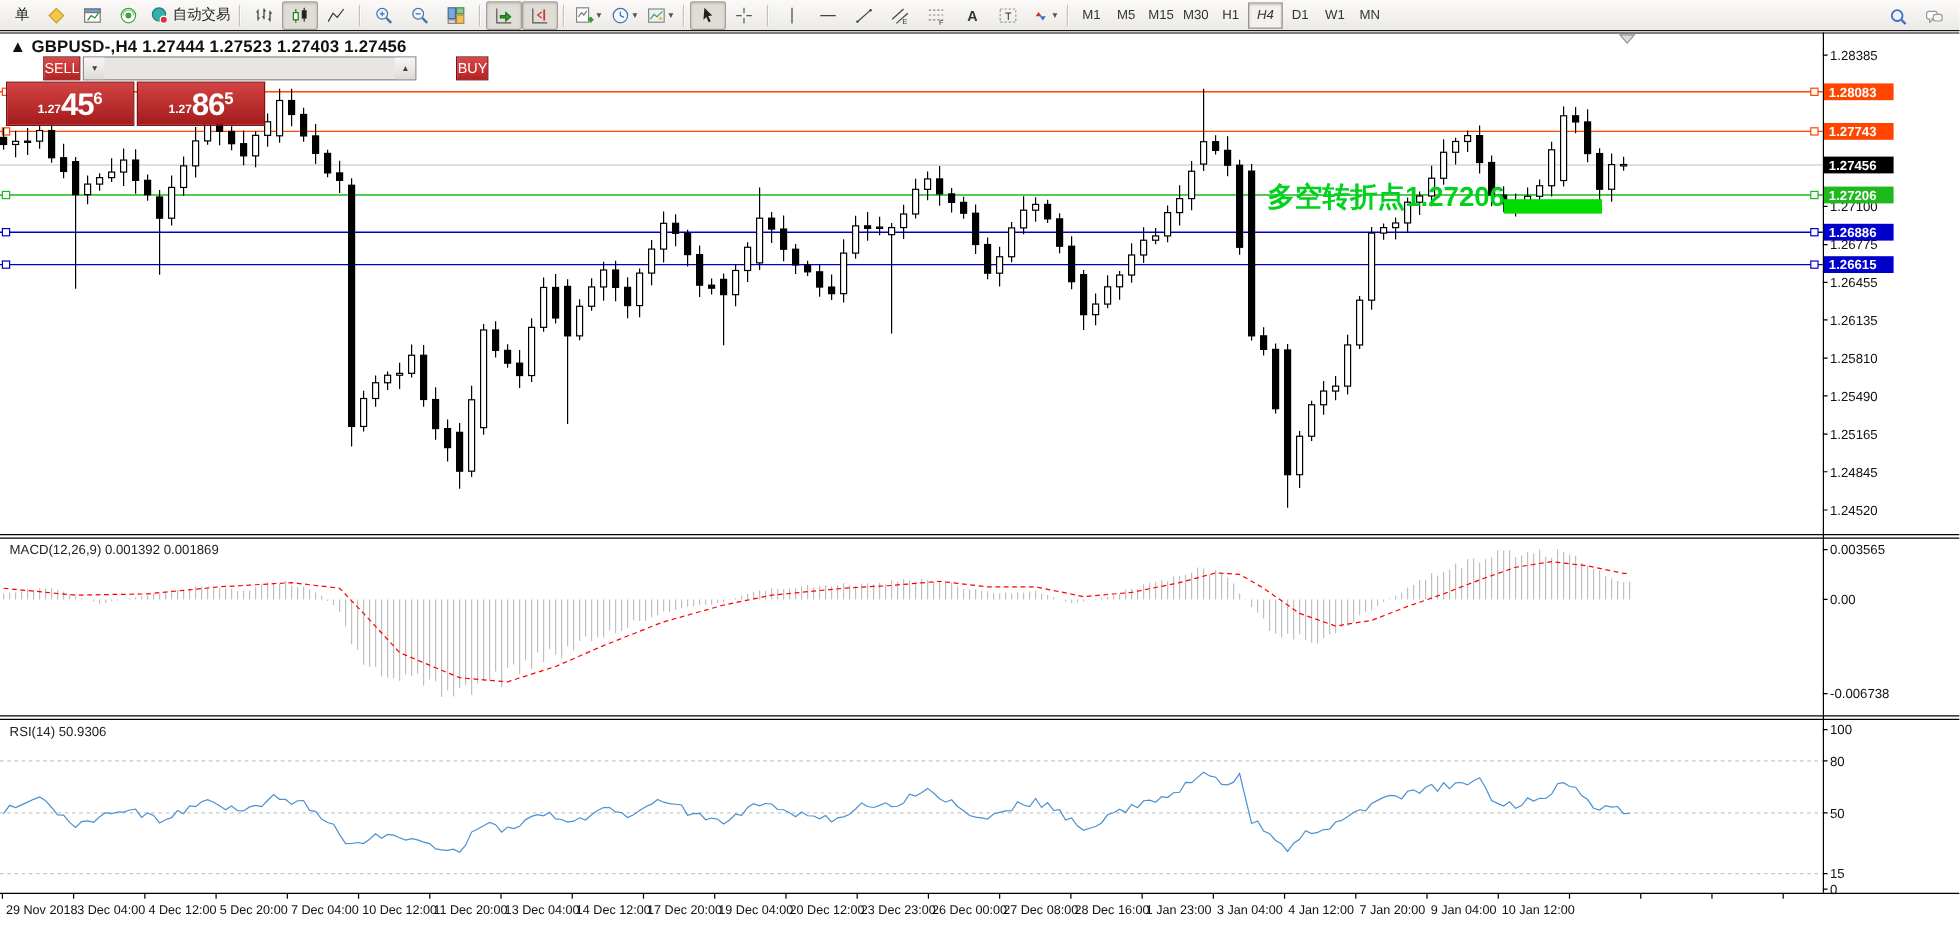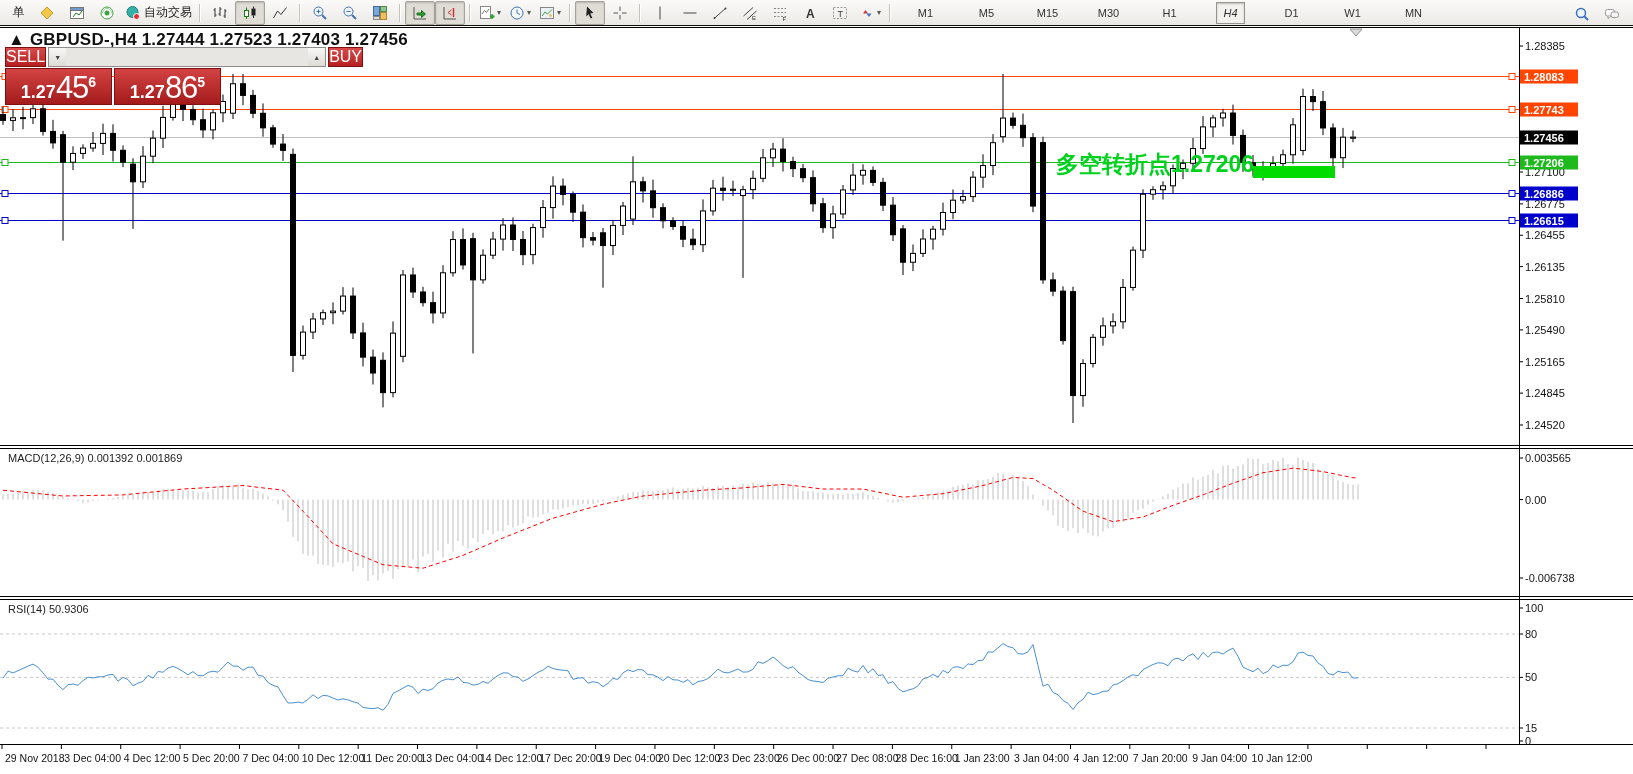--- a/index.html
+++ b/index.html
@@ -7,47 +7,47 @@
   
   .toolbar{position:absolute;left:0;top:0;width:1633px;height:26px;background:linear-gradient(#fbfaf9,#eceae6);
     border-bottom:1px solid #11100f;display:flex;align-items:center;padding-left:2px;box-sizing:border-box;z-index:5;}
   .tb-btn{height:22px;min-width:24px;display:flex;align-items:center;justify-content:center;
     border:1px solid transparent;border-radius:2px;padding:0 2px;cursor:default;}
   .tb-btn.active{background:#e0ddd7;border-color:#a5a29c;box-shadow:inset 0 1px 2px rgba(0,0,0,.18);}
   .tb-btn .lbl{font-size:12px;color:#1d1d1d;margin-left:3px;white-space:nowrap;}
   .tb-sep{width:1px;height:18px;background:#c6c3bd;border-right:1px solid #fdfdfc;margin:0 4px;}
   .dd-arrow{font-size:8px;color:#555;margin-left:2px;}
   .tf-btn{width:27px;height:20px;display:flex;align-items:center;justify-content:center;font-size:11px;color:#333;
-    border:1px solid transparent;margin:16px;}
+    border:1px solid transparent;margin:0;}
   .tf-btn.active{background:#f4f2ef;border-color:#96948f;box-shadow:inset 0 1px 2px rgba(0,0,0,.22);font-style:italic;}
   .tb-right{position:absolute;right:6px;top:2px;display:flex;}
   
   #chart-region{position:absolute;left:0;top:27px;width:1633px;height:747px;background:#fff;z-index:0;}
   #chart-svg{position:absolute;left:0;top:0;z-index:1;}
-  .chart-title{position:absolute;left:8px;top:30px;font-size:17px;font-weight:bold;color:#111;z-index:3;letter-spacing:.2px;}
+  .chart-title{position:absolute;left:8px;top:30px;font-size:14px;font-weight:bold;color:#111;z-index:3;letter-spacing:.2px;}
   .axis-text{font-size:11px;fill:#111;}
   .axis-text-white{font-size:11px;fill:#fff;font-weight:bold;}
   .pane-label{font-size:11px;fill:#222;}
   .time-text{font-size:10.5px;fill:#111;}
   .annotation{font-size:23px;font-weight:bold;}
   
   .trade-panel{position:absolute;left:5px;top:47px;width:216px;z-index:4;}
   .tp-row1{display:flex;height:20px;}
-  .btn-sell,.btn-buy{width:52px;background:linear-gradient(#da4a4a,#b72020);color:#fff;font-size:16px;
-    display:flex;align-items:center;justify-content:center;border:1px solid #7d1010;box-sizing:border-box;}
+  .btn-sell,.btn-buy{width:52px;background:linear-gradient(#da4a4a,#b72020);color:#fff;font-size:12px;
+    display:flex;align-items:center;justify-content:center;border:1px solid #7d1010;box-sizing:border-box;margin-left:31px;}
   .tp-stepper{flex:1;display:flex;margin:0 2px;border:1px solid #8f8d89;background:#e8e6e2;box-sizing:border-box;}
   .step-btn{width:17px;display:flex;align-items:center;justify-content:center;font-size:7px;color:#444;
     background:linear-gradient(#f8f7f6,#dedbd5);border:0;}
   .vol-input{flex:1;min-width:0;border:none;outline:none;text-align:left;font-size:18px;padding:0 5px;font-family:inherit;margin-top:31px;}
   .tp-row2{display:flex;height:37px;margin-top:1px;}
   .price-box{flex:1;background:linear-gradient(#d34343,#a41b1b);border:1px solid #7d1010;color:#fff;
     display:flex;align-items:flex-end;justify-content:center;padding-bottom:0;box-sizing:border-box;}
   .price-box + .price-box{margin-left:2px;}
-  .pp{font-size:18px;font-weight:bold;line-height:24px;}
-  .pb{font-size:31px;font-weight:normal;line-height:33px;letter-spacing:-1px;}
+  .pp{font-size:10px;font-weight:bold;line-height:24px;}
+  .pb{font-size:26px;font-weight:bold;line-height:33px;letter-spacing:-1px;}
   .ps{font-size:14px;font-weight:bold;line-height:26px;align-self:flex-start;}
 </style>
 </head>
 <body>
 
 <div class="toolbar">
   <div id="tb-left" style="display:flex;align-items:center;">
       <div class="tb-btn">
         <span class="lbl">单</span>
       </div>

